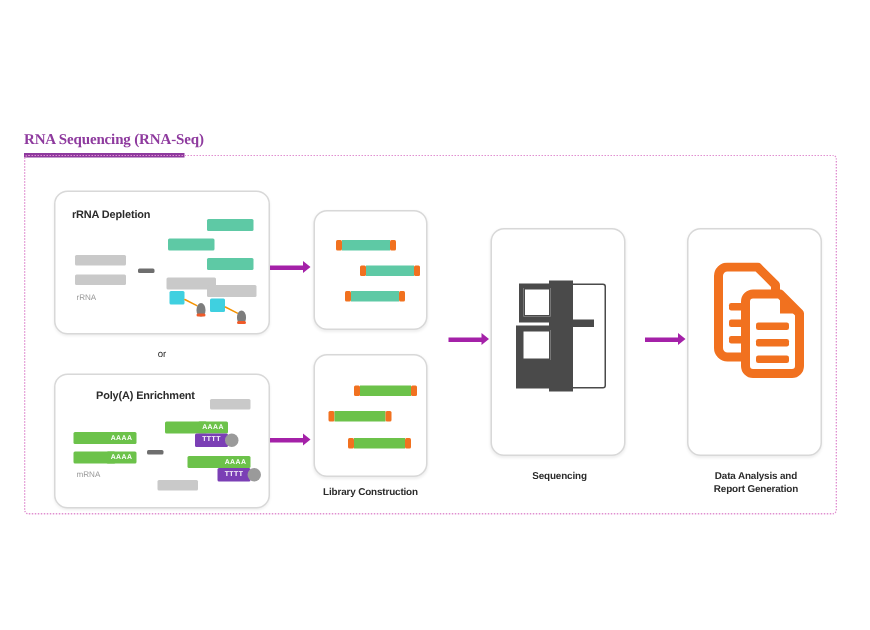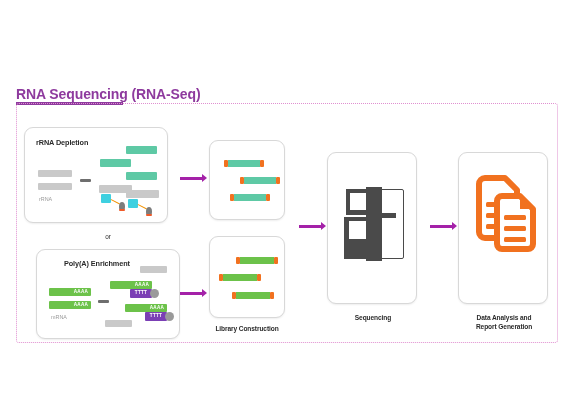--- a/index.html
+++ b/index.html
@@ -13,22 +13,22 @@
   
   .outer{
     position:absolute;left:16px;top:103px;width:542px;height:240px;
     border:1.3px dotted #e08fd0;border-radius:3px;box-sizing:border-box;
   }
   .title-bar{
     position:absolute;left:16px;top:89px;width:112px;height:15px;
     display:flex;align-items:flex-start;
   }
   .title-text{
-    font-size:14px;color:#8e3a9e;font-weight:600;white-space:nowrap;
-    letter-spacing:-.1px;line-height:10px;
+    font-size:10px;color:#8e3a9e;font-weight:600;white-space:nowrap;
+    letter-spacing:-.1px;line-height:10px;font-family:Liberation Serif, serif;
   }
   .title-underline{
     position:absolute;left:16px;top:102px;width:107px;height:2.6px;
     background:#8e3a9e;
   }
 
   
   .card{
     position:absolute;background:#ffffff;border:1px solid #d8d8d8;
     border-radius:9px;box-sizing:border-box;
@@ -105,21 +105,21 @@
 
 <div class="canvas">
 
   <div class="title-bar">
     <span class="title-text">RNA Sequencing (RNA-Seq)</span>
   </div>
   <div class="title-underline"></div>
 
   <div class="outer"></div>
 
-  <div class="card" style="left:24px;top:127px;width:144px;height:96px;">
+  <div class="card" style="left:36px;top:127px;width:144px;height:96px;">
     <div class="card-title" style="left:11px;top:10px;">rRNA Depletion</div>
 
     <div class="bar bar-gray" style="left:13px;top:42px;width:34px;height:7px;"></div>
     <div class="bar bar-gray" style="left:13px;top:55px;width:34px;height:7px;"></div>
     <div class="tiny-label" style="left:14px;top:68px;">rRNA</div>
 
     <div class="bar" style="left:55px;top:51px;width:11px;height:3px;background:#6e6e6e;"></div>
 
     <div class="bar bar-teal" style="left:101px;top:18px;width:31px;height:8px;"></div>
     <div class="bar bar-teal" style="left:75px;top:31px;width:31px;height:8px;"></div>

